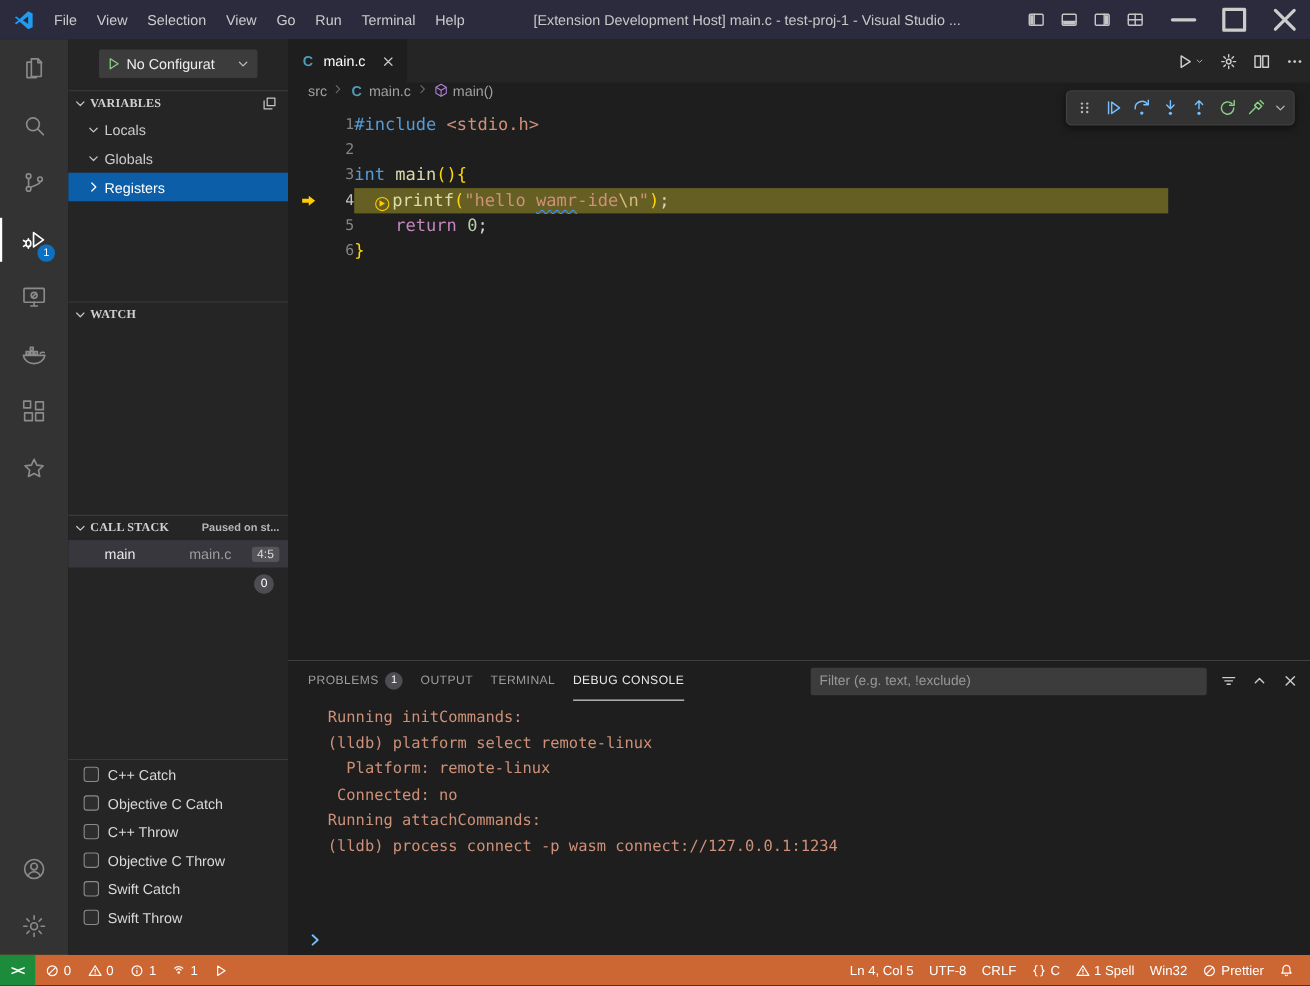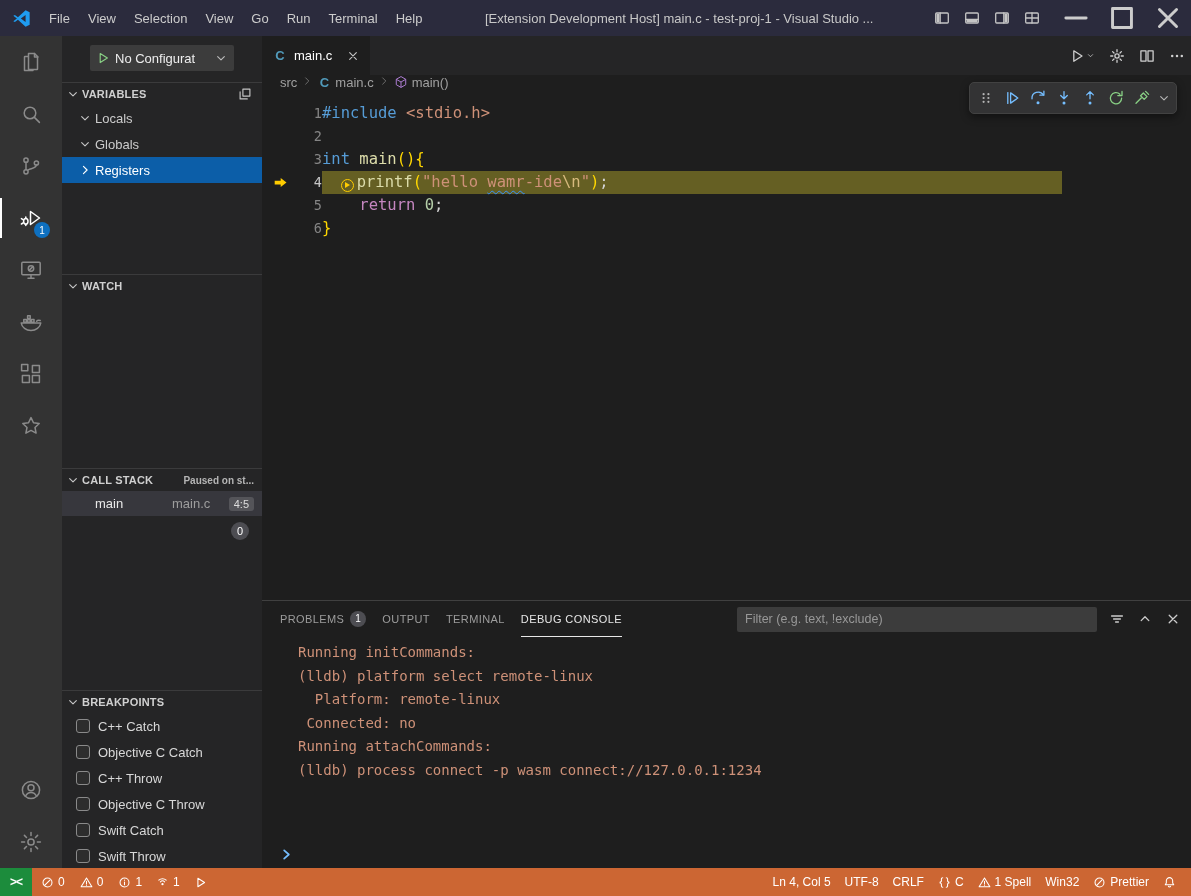--- a/index.html
+++ b/index.html
@@ -41,21 +41,21 @@
   .dd-label { flex:1; color:#eeeeee; white-space:nowrap; overflow:hidden; }
   .dd-chev { width:14px; height:14px; color:#bbbbbb; flex:none; }
 
   .section { position:absolute; left:0; right:0; border-top:1px solid rgba(128,128,128,0.25); }
   .sec-variables { top:46px; }
   .sec-watch { top:238px; }
   .sec-callstack { top:432px; }
   .sec-breakpoints { top:654px; }
   .sec-header { height:22px; display:flex; align-items:center; padding-left:4px; gap:2px; }
   .sec-chev { width:14px; height:14px; color:#c5c5c5; flex:none; }
-  .sec-title { font-size:11px; font-weight:700; color:#d0d0d0; letter-spacing:.2px; }
+  .sec-title { font-size:11px; font-weight:700; color:#d0d0d0; letter-spacing:.2px;font-family:Liberation Serif, serif; }
   .sec-action { width:14px; height:14px; margin-left:auto; margin-right:10px; color:#c5c5c5; }
   .paused { margin-left:auto; margin-right:8px; font-size:10px; font-weight:700; color:#b5b5b5; }
   .tree-row { height:26px; display:flex; align-items:center; padding-left:16px; gap:3px; color:#cccccc; }
   .row-chev { width:14px; height:14px; color:#c5c5c5; flex:none; }
   .tree-row.selected { background:#0c5ea8; color:#ffffff; }
   .tree-row.selected .row-chev { color:#ffffff; }
 
   .stack-row { height:25px; background:#37373d; display:flex; align-items:center; padding:0 8px 0 33px; }
   .frame-name { color:#e8e8e8; width:77px; flex:none; }
   .frame-file { color:#9d9d9d; flex:1; }
@@ -379,28 +379,20 @@
           <span class="frame-name">main</span>
           <span class="frame-file">main.c</span>
           <span class="frame-pos">4:5</span>
         </div>
         <div class="stack-badge-row">
           <span class="badge-zero">0</span>
         </div>
       </div>
 
       <div class="section sec-breakpoints">
-        <div class="sec-header">
-          <span class="sec-chev" data-icon="chevron-down">
-              <svg viewBox="0 0 16 16" fill="none" stroke="currentColor" stroke-width="1.3" stroke-linecap="round" stroke-linejoin="round">
-                <path d="M4.2 6.4L8 10.2l3.8-3.8"></path>
-              </svg>
-            </span>
-          <span class="sec-title">BREAKPOINTS</span>
-        </div>
         <div class="bp-row">
             <span class="bp-check"></span>
             <span class="bp-label">C++ Catch</span>
           </div>
         <div class="bp-row">
             <span class="bp-check"></span>
             <span class="bp-label">Objective C Catch</span>
           </div>
         <div class="bp-row">
             <span class="bp-check"></span>

